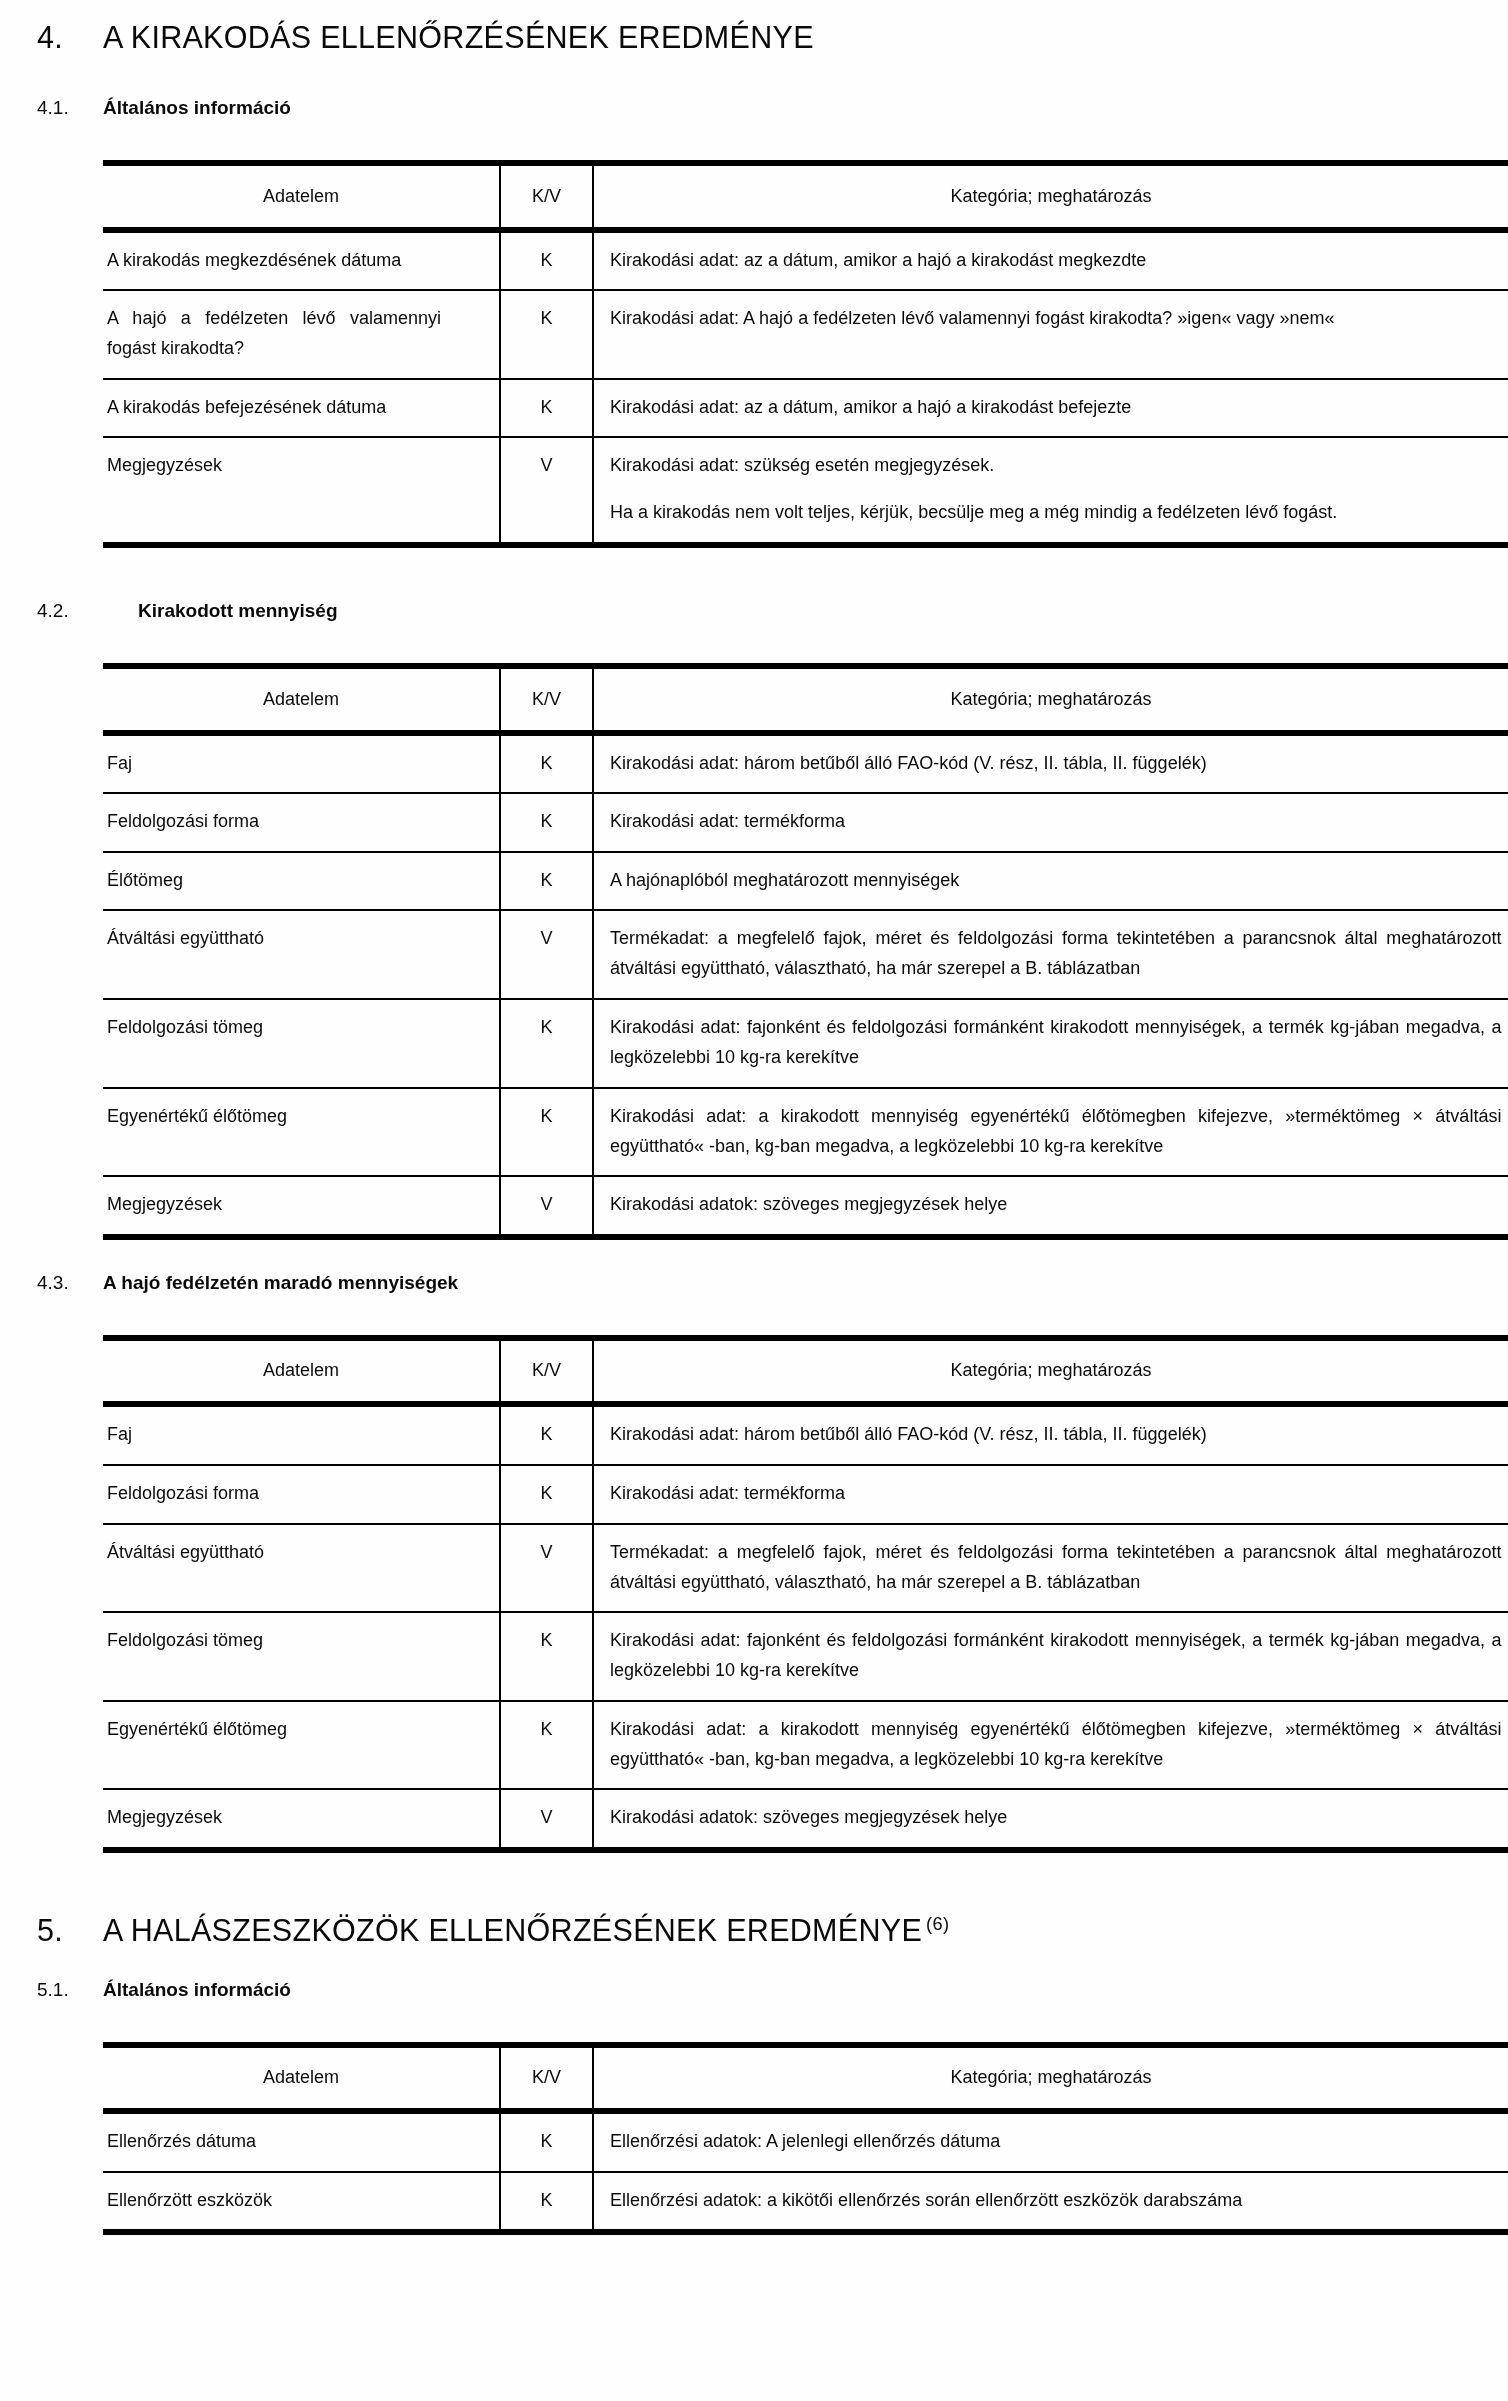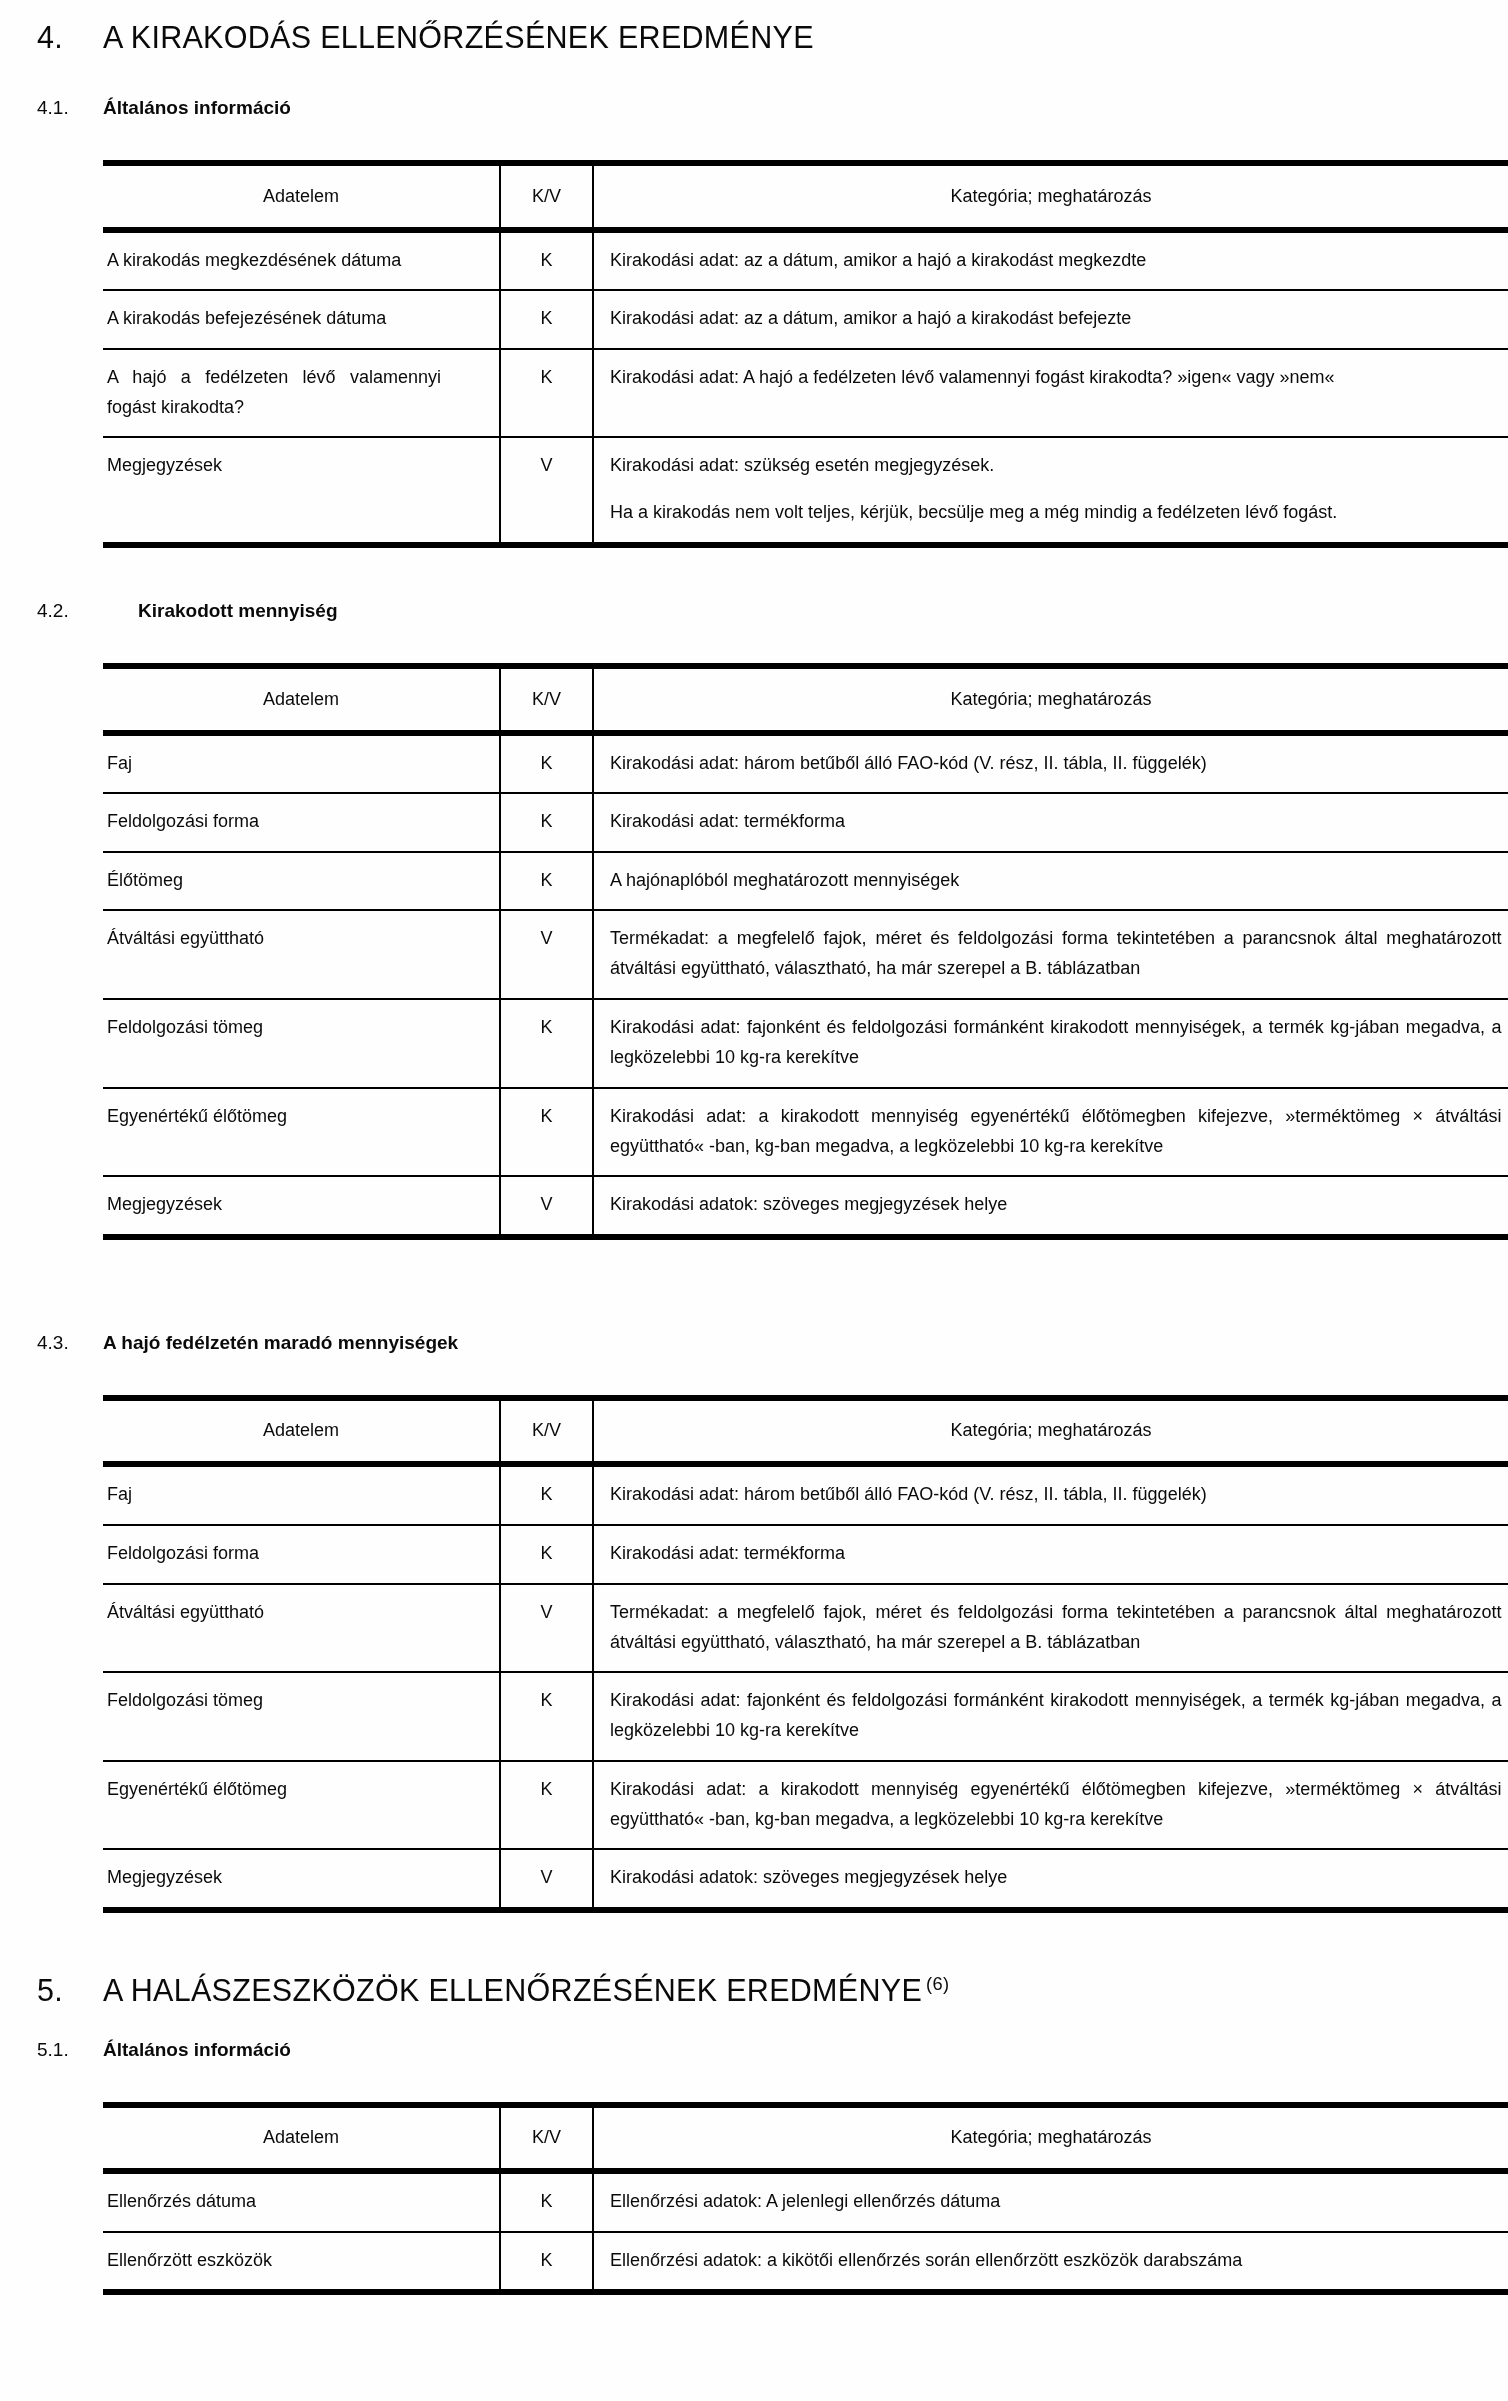--- a/index.html
+++ b/index.html
@@ -48,21 +48,21 @@
   .h-main sup {
     font-size: 60%;
     vertical-align: super;
     margin-left: 4px;
   }
 
   .mt-s41 { margin-top: 42px; }
   .mt-t41 { margin-top: 41px; }
   .mt-s42 { margin-top: 52px; gap: 35px; }
   .mt-t42 { margin-top: 41px; }
-  .mt-s43 { margin-top: 92px; }
+  .mt-s43 { margin-top: 32px; }
   .mt-t43 { margin-top: 41px; }
   .mt-s5  { margin-top: 60px; }
   .mt-s51 { margin-top: 30.5px; }
   .mt-t51 { margin-top: 41px; }
 
   
   table.dtable {
     margin-left: 103px;
     width: 1405px;
     border-collapse: collapse;
@@ -139,28 +139,28 @@
         <th>Kategória; meghatározás</th>
       </tr>
     </thead>
     <tbody>
       <tr>
         <td class="cell-label">A kirakodás megkezdésének dátuma</td>
         <td class="cell-kv kvcol">K</td>
         <td class="cell-desc">Kirakodási adat: az a dátum, amikor a hajó a kirakodást megkezdte</td>
       </tr>
       <tr>
+        <td class="cell-label">A hajó a fedélzeten lévő valamennyi fogást kirakodta?</td>
+        <td class="cell-kv kvcol">K</td>
+        <td class="cell-desc">Kirakodási adat: A hajó a fedélzeten lévő valamennyi fogást kirakodta? »igen« vagy »nem«</td>
+      </tr>
+      <tr>
         <td class="cell-label">A kirakodás befejezésének dátuma</td>
         <td class="cell-kv kvcol">K</td>
         <td class="cell-desc">Kirakodási adat: az a dátum, amikor a hajó a kirakodást befejezte</td>
-      </tr>
-      <tr>
-        <td class="cell-label">A hajó a fedélzeten lévő valamennyi fogást kirakodta?</td>
-        <td class="cell-kv kvcol">K</td>
-        <td class="cell-desc">Kirakodási adat: A hajó a fedélzeten lévő valamennyi fogást kirakodta? »igen« vagy »nem«</td>
       </tr>
       <tr>
         <td class="cell-label">Megjegyzések</td>
         <td class="cell-kv kvcol">V</td>
         <td class="cell-desc">
           <p>Kirakodási adat: szükség esetén megjegyzések.</p>
           <p>Ha a kirakodás nem volt teljes, kérjük, becsülje meg a még mindig a fedélzeten lévő fogást.</p>
         </td>
       </tr>
     </tbody>

